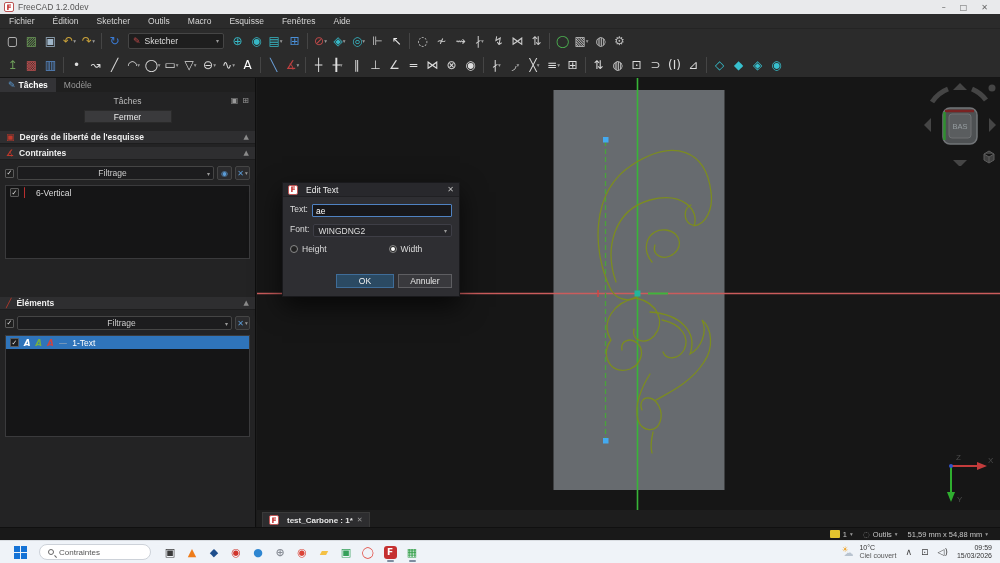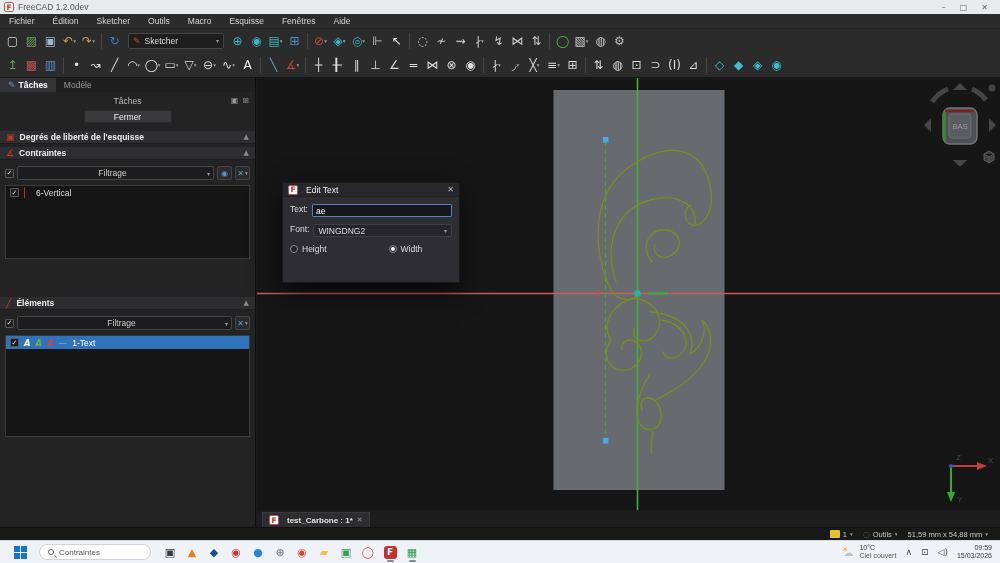--- a/index.html
+++ b/index.html
@@ -662,20 +662,24 @@
     <div id="dlg-radios">
       <span class="radio-wrap">
         <span class="radio"></span>
         <span>Height</span>
       </span>
       <span class="radio-wrap" id="radio-width-wrap">
         <span class="radio on"></span>
         <span>Width</span>
       </span>
     </div>
+    <div id="dlg-buttons">
+      <span class="dbtn" id="btn-ok">OK</span>
+      <span class="dbtn" id="btn-cancel">Annuler</span>
+    </div>
   </div>
 </div>
 
 <div id="doctabs">
   <div id="doctab">
     <span class="fcicon glyph">F</span>
     <span>test_Carbone : 1*</span>
     <span class="x glyph">✕</span>
   </div>
 </div>

